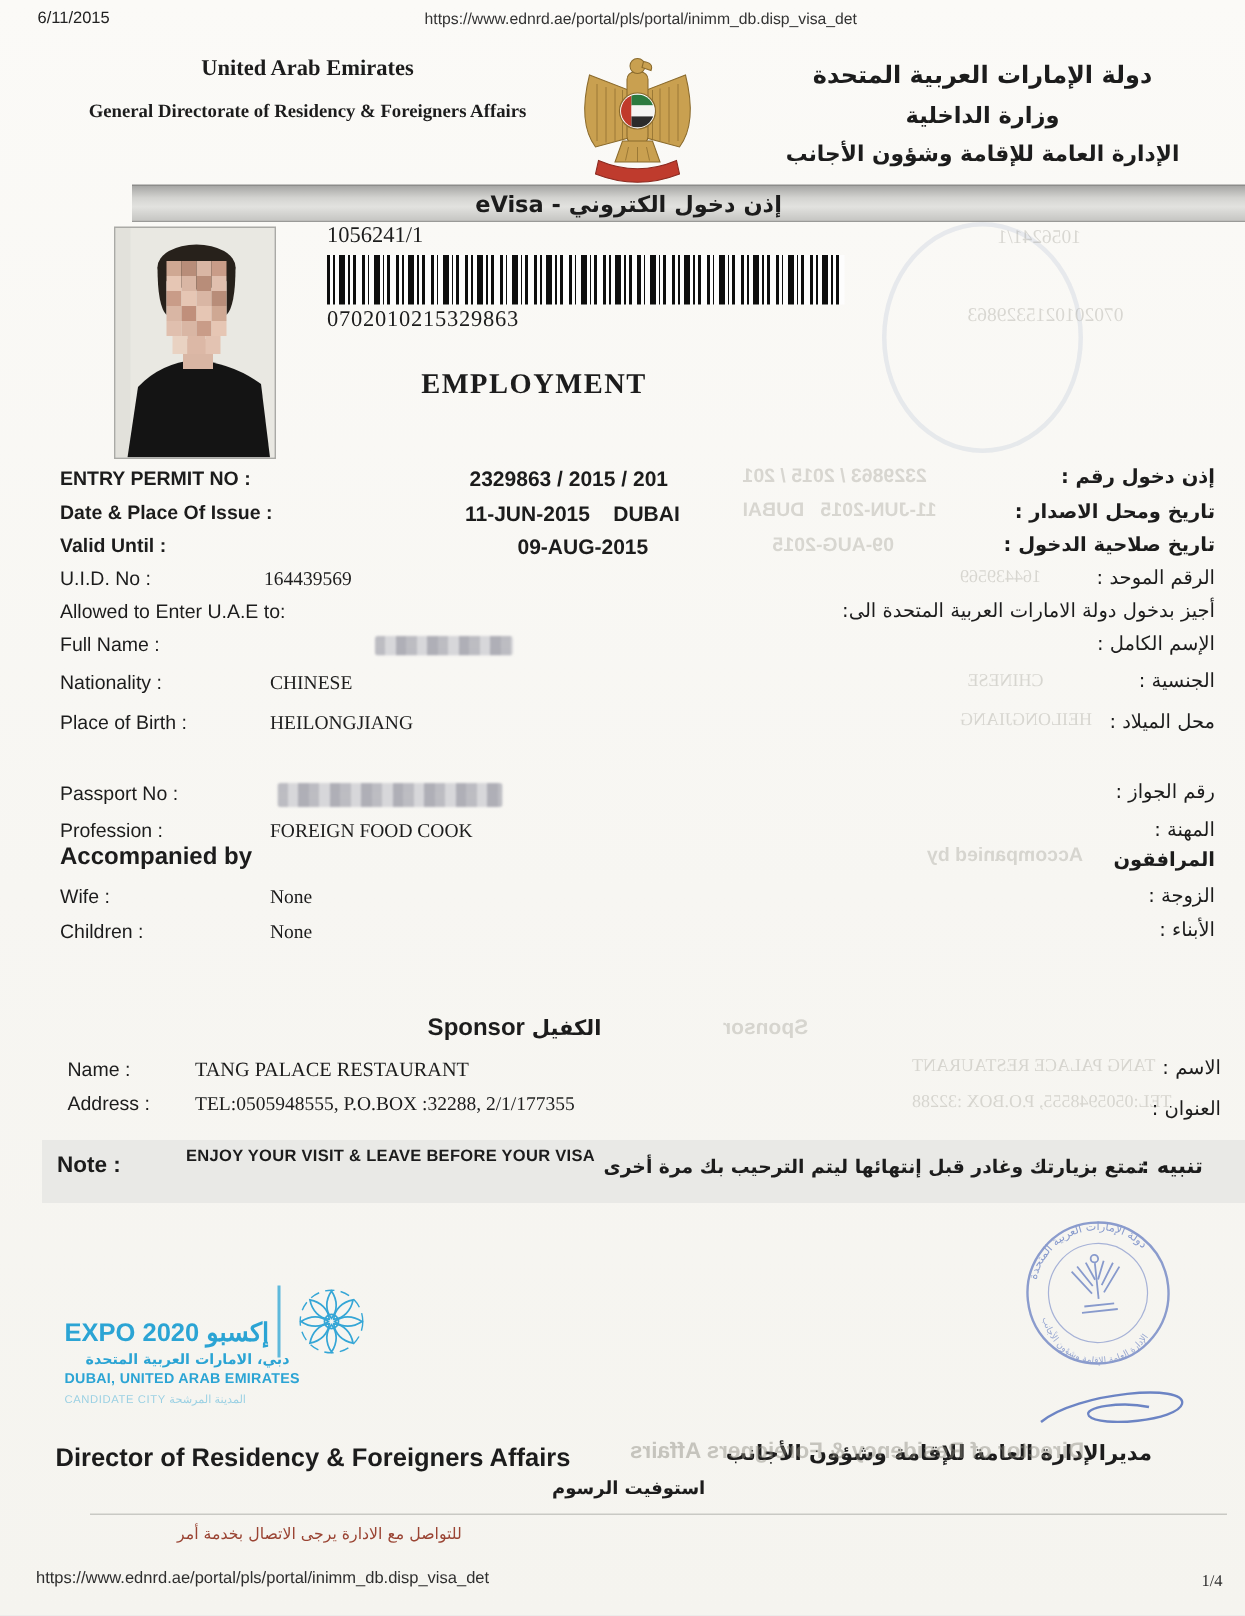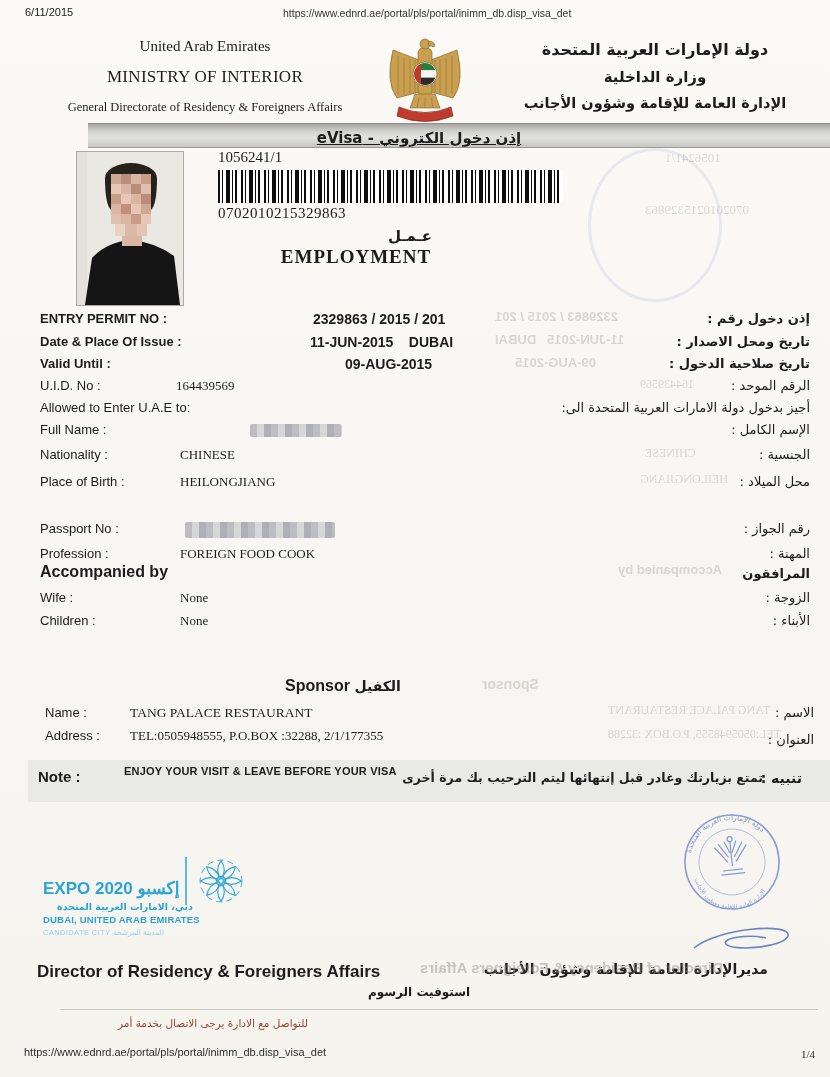--- a/index.html
+++ b/index.html
@@ -10,33 +10,33 @@
   .ar{font-family:"DejaVu Sans",sans-serif;direction:rtl;unicode-bidi:isolate;}
   .serif{font-family:"Liberation Serif",serif;}
   .b{font-weight:bold;}
   
   .scan-marks{left:0;top:4;bottom:0;width:5px;
     background:repeating-linear-gradient(180deg,#15151a 0 12px,transparent 12px 47px);opacity:.75;}
   
   .p-date{left:25px;top:6px;font-size:11px;color:#222;}
   .p-url{left:283px;top:7px;font-size:10.5px;color:#333;}
   
-  .hd-en{left:40px;top:38px;width:330px;text-align:center;font-family:"Liberation Serif",serif;font-weight:normal;}
+  .hd-en{left:40px;top:38px;width:330px;text-align:center;font-family:"Liberation Serif",serif;font-weight:bold;}
   .hd-en .l1{font-size:15px;margin-bottom:12px;}
   .hd-en .l2{font-size:17px;margin-bottom:13px;letter-spacing:.3px;}
   .hd-en .l3{font-size:12.5px;}
   .hd-ar{left:505px;top:40px;width:300px;text-align:center;font-weight:bold;}
   .hd-ar .l1{font-size:16px;margin-bottom:9px;}
   .hd-ar .l2{font-size:15px;margin-bottom:9px;}
   .hd-ar .l3{font-size:14.5px;}
   
   .banner{left:88px;top:123px;width:742px;height:23px;
     background:linear-gradient(180deg,#a7a7a5 0,#d4d4d1 35%,#e2e2df 60%,#c6c6c3 100%);
     border-top:1px solid #8c8c8a;border-bottom:1px solid #9a9a98;
-    display:flex;align-items:flex-end;justify-content:center;text-decoration:underline;}
+    display:flex;align-items:center;justify-content:center;}
   .banner span{font-size:15px;font-weight:bold;transform:translateX(-40px);}
   
   .photo{left:77px;top:152px;width:106px;height:153px;outline:1px solid #aaaaa6;}
   
   .serial{left:218px;top:149px;font-size:15px;}
   .barcode{left:218px;top:170px;width:345px;height:33px;
     background:repeating-linear-gradient(90deg,#0d0d0d 0 2px,#fdfdfd 2px 4px,#0d0d0d 4px 5px,#fdfdfd 5px 8px,#0d0d0d 8px 12px,#fdfdfd 12px 14px,#0d0d0d 14px 15px,#fdfdfd 15px 17px,#0d0d0d 17px 19px,#fdfdfd 19px 23px);}
   .bcnum{left:218px;top:205px;font-size:15px;letter-spacing:.5px;}
   .type-ar{left:0;top:227px;width:830px;text-align:center;font-weight:bold;font-size:15px;}
   .type-ar span{display:inline-block;transform:translateX(-5px);}
@@ -96,21 +96,20 @@
 
 <div class="page">
 
   <div class="abs scan-marks"></div>
 
   <div class="abs p-date">6/11/2015</div>
   <div class="abs p-url">https://www.ednrd.ae/portal/pls/portal/inimm_db.disp_visa_det</div>
 
   <div class="abs hd-en">
     <div class="l1">United Arab Emirates</div>
-    <div class="l2">MINISTRY OF INTERIOR</div>
     <div class="l3">General Directorate of Residency &amp; Foreigners Affairs</div>
   </div>
 
   <svg class="abs" style="left:383px;top:34px" width="84" height="88" viewBox="0 0 84 88">
     <g fill="#c9a050" stroke="#8a6a2c" stroke-width=".7">
       <path d="M10,16 Q2,48 14,64 L36,58 L36,26 Z"></path>
       <path d="M74,16 Q82,48 70,64 L48,58 L48,26 Z"></path>
       <rect x="35" y="14" width="14" height="48" rx="5"></rect>
       <circle cx="42" cy="10" r="5"></circle>
       <path d="M46,7 q7,1 5,6 l-6,-2 z"></path>
@@ -176,21 +175,20 @@
       <rect x="38" y="72" width="10" height="12" fill="#e9d2c2"></rect>
         <rect x="48" y="72" width="12" height="12" fill="#dcb8a6"></rect>
       <rect x="60" y="72" width="10" height="12" fill="#e3c3b2"></rect>
     </g>
   </svg>
 
   <div class="abs serial serif">1056241/1</div>
   <div class="abs barcode"></div>
   <div class="abs bcnum serif">0702010215329863</div>
 
-  <div class="abs type-ar ar"><span>عـمـل</span></div>
   <div class="abs type-en"><span>EMPLOYMENT</span></div>
 
   <div class="abs frow" style="top:311px">
     <span class="flabel bv">ENTRY PERMIT NO :</span>
     <span class="fval bv" style="left:313px">2329863 / 2015 / 201</span>
     <span class="far ar bv">إذن دخول رقم :</span>
   </div>
   <div class="abs frow" style="top:334px">
     <span class="flabel bv">Date &amp; Place Of Issue :</span>
     <span class="fval bv" style="left:310px">11-JUN-2015    DUBAI</span>

